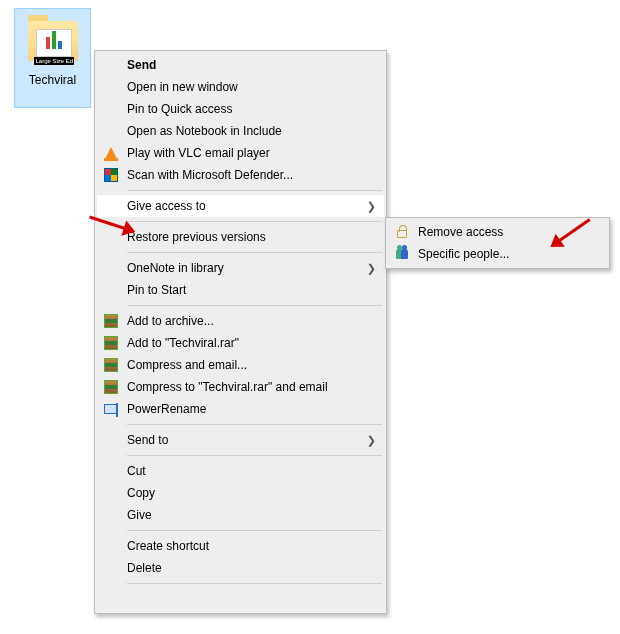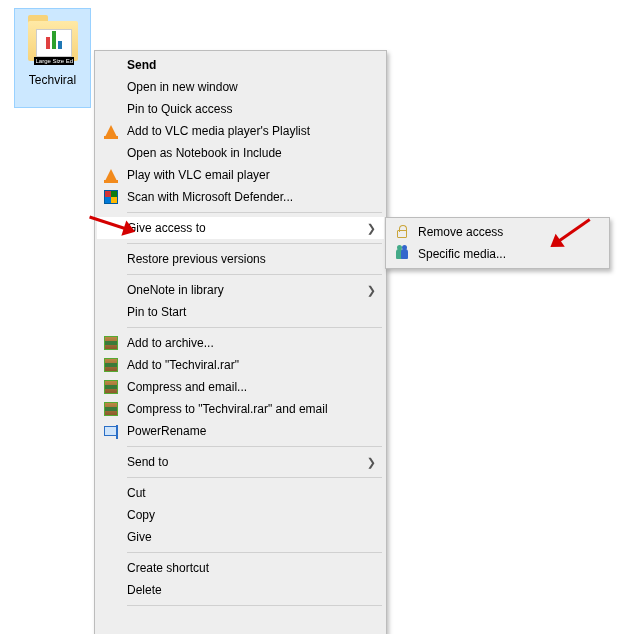--- a/index.html
+++ b/index.html
@@ -155,26 +155,20 @@
     </div>
     <div class="menu-item">
       <span class="ic"></span>
       <span class="txt">Open in new window</span>
     </div>
     <div class="menu-item">
       <span class="ic"></span>
       <span class="txt">Pin to Quick access</span>
     </div>
     <div class="menu-item">
-      <span class="ic">
-        <div class="vlc-cone"></div>
-      </span>
-      <span class="txt">Add to VLC media player's Playlist</span>
-    </div>
-    <div class="menu-item">
       <span class="ic"></span>
       <span class="txt">Open as Notebook in Include</span>
     </div>
     <div class="menu-item">
       <span class="ic">
         <div class="vlc-cone"></div>
       </span>
       <span class="txt">Play with VLC email player</span>
     </div>
     <div class="menu-item">
@@ -279,21 +273,21 @@
       </span>
       <span class="txt">Remove access</span>
     </div>
     <div class="menu-item">
       <span class="ic">
         <div class="people-ic">
           <span></span>
           <span></span>
         </div>
       </span>
-      <span class="txt">Specific media...</span>
+      <span class="txt">Specific people...</span>
     </div>
   </div>
 
 <div class="red-arrow ra1">
   <svg viewBox="0 0 50 24">
       <path d="M2 12 L40 12" stroke="#d40000" stroke-width="3" fill="none"></path>
       <path d="M38 4 L50 12 L38 20 Z" fill="#d40000"></path>
     </svg>
 </div>
 <div class="red-arrow ra2">

